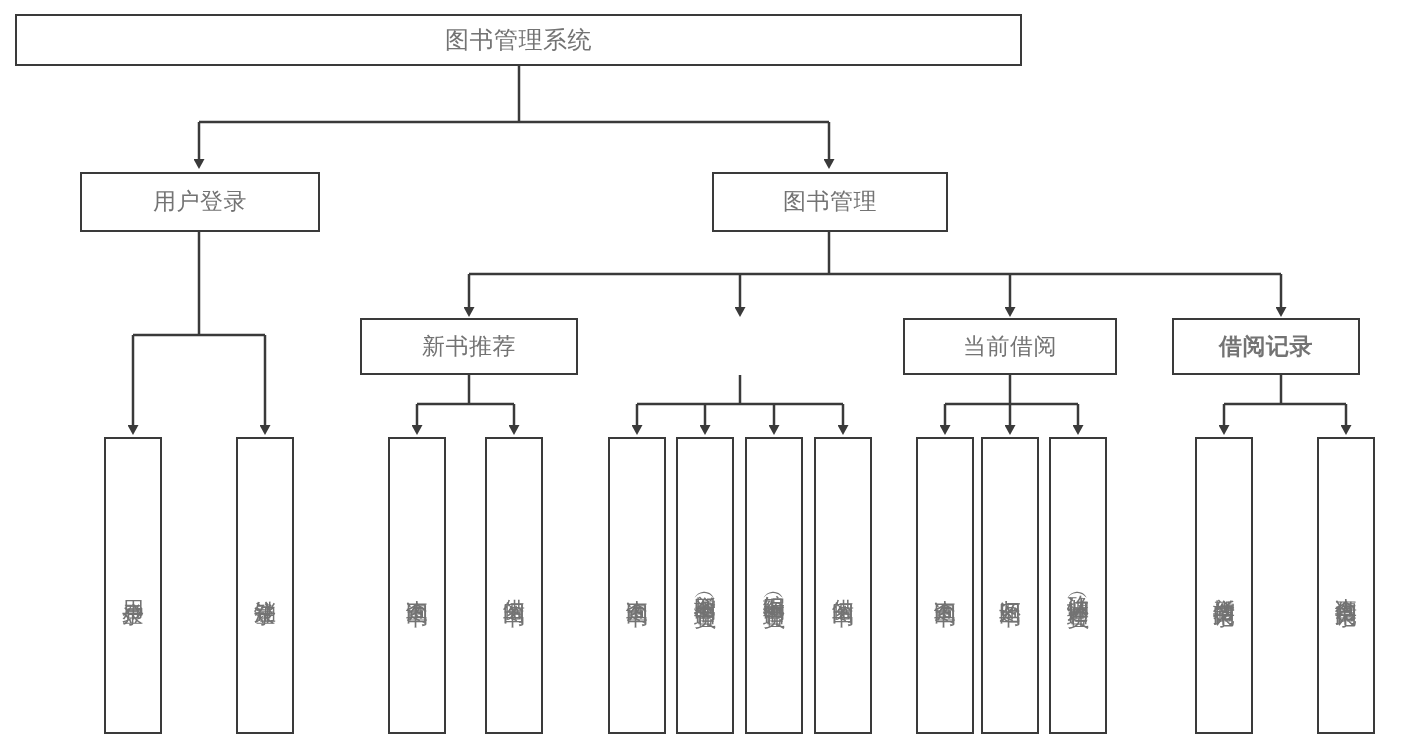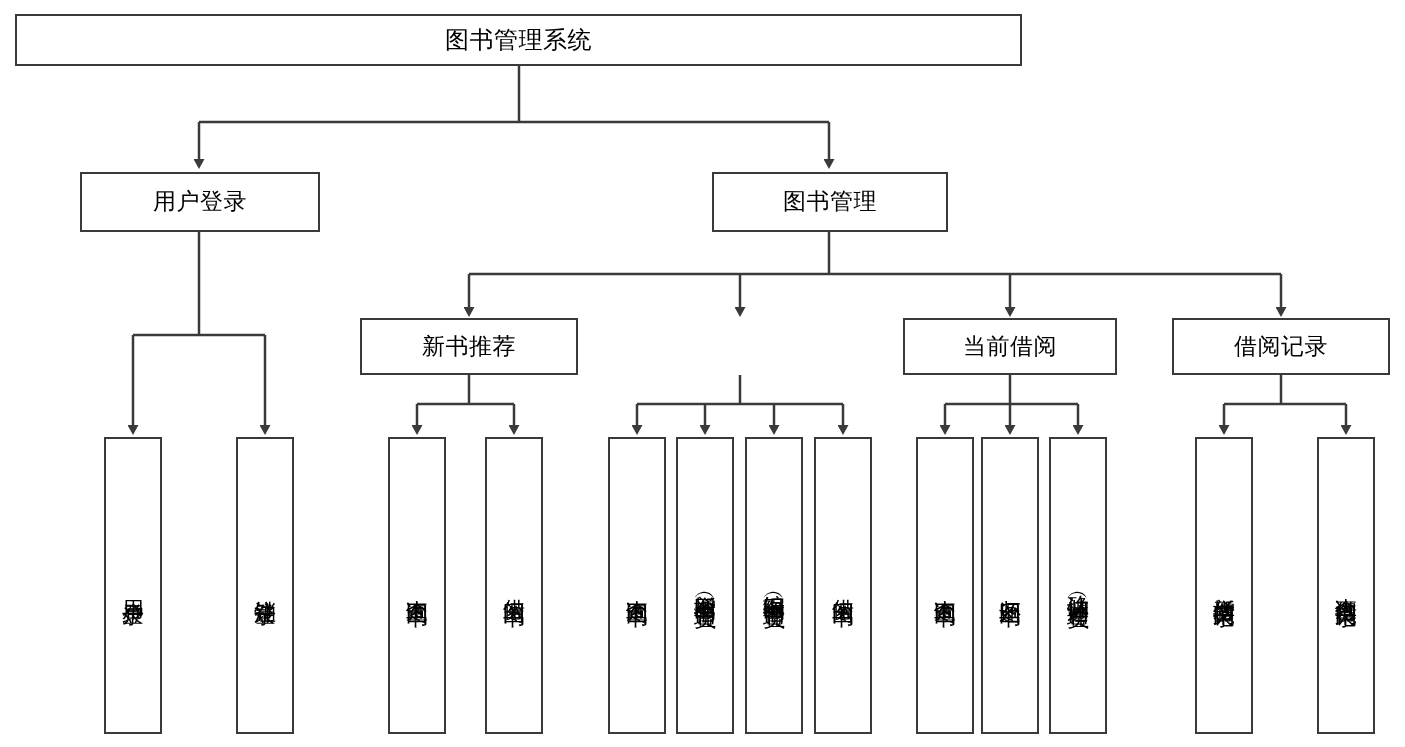--- a/index.html
+++ b/index.html
@@ -26,21 +26,21 @@
     pointer-events: none;
   }
   .node {
     position: absolute;
     box-sizing: border-box;
     border: 2.5px solid #3a3a3a;
     background: #ffffff;
     display: flex;
     align-items: center;
     justify-content: center;
-    color: #000000;
+    color: #737373;
     line-height: 1.18;
   }
   .node.horiz {
     font-size: 23px;
     letter-spacing: 0.5px;
   }
   .node.horiz.root {
     font-size: 24px;
   }
   .node.vert {
@@ -129,21 +129,21 @@
   <div class="node horiz" style="left:712px; top:172px; width:236px; height:60px;">
     <span class="label">图书管理</span>
   </div>
 
   <div class="node horiz" style="left:360px; top:318px; width:218px; height:57px;">
     <span class="label">新书推荐</span>
   </div>
   <div class="node horiz" style="left:903px; top:318px; width:214px; height:57px;">
     <span class="label">当前借阅</span>
   </div>
-  <div class="node horiz" style="left:1172px; top:318px; width:218px; height:57px;">
+  <div class="node horiz" style="left:1172px; top:318px; width:188px; height:57px;font-weight:bold;">
     <span class="label">借阅记录</span>
   </div>
 
   <div class="node vert" style="left:104px; top:437px; width:58px; height:297px;">
     <span class="label">用户登录</span>
   </div>
   <div class="node vert" style="left:236px; top:437px; width:58px; height:297px;">
     <span class="label">注销登录</span>
   </div>
 

